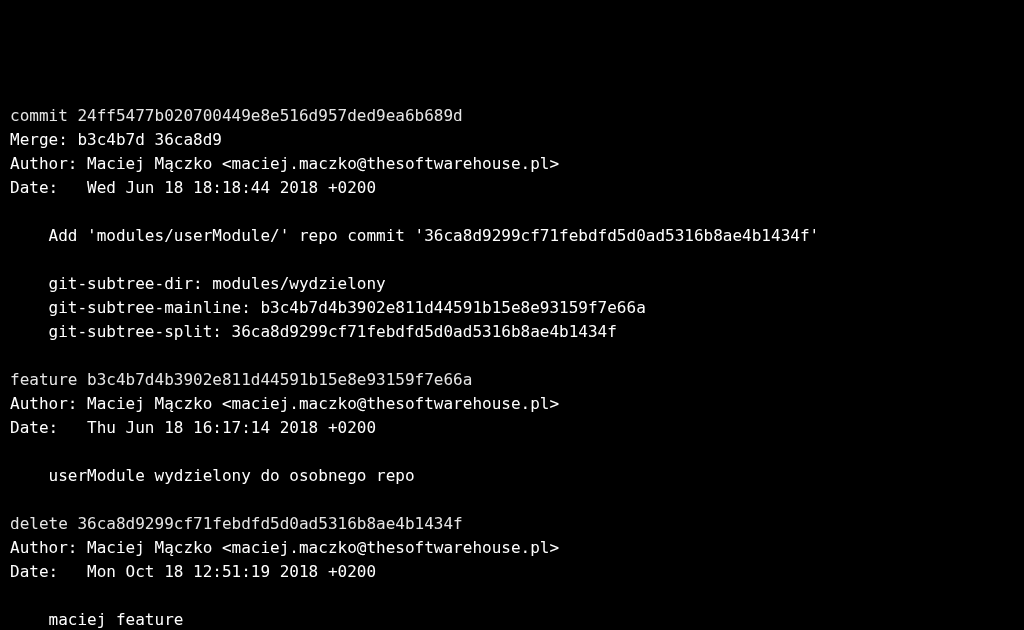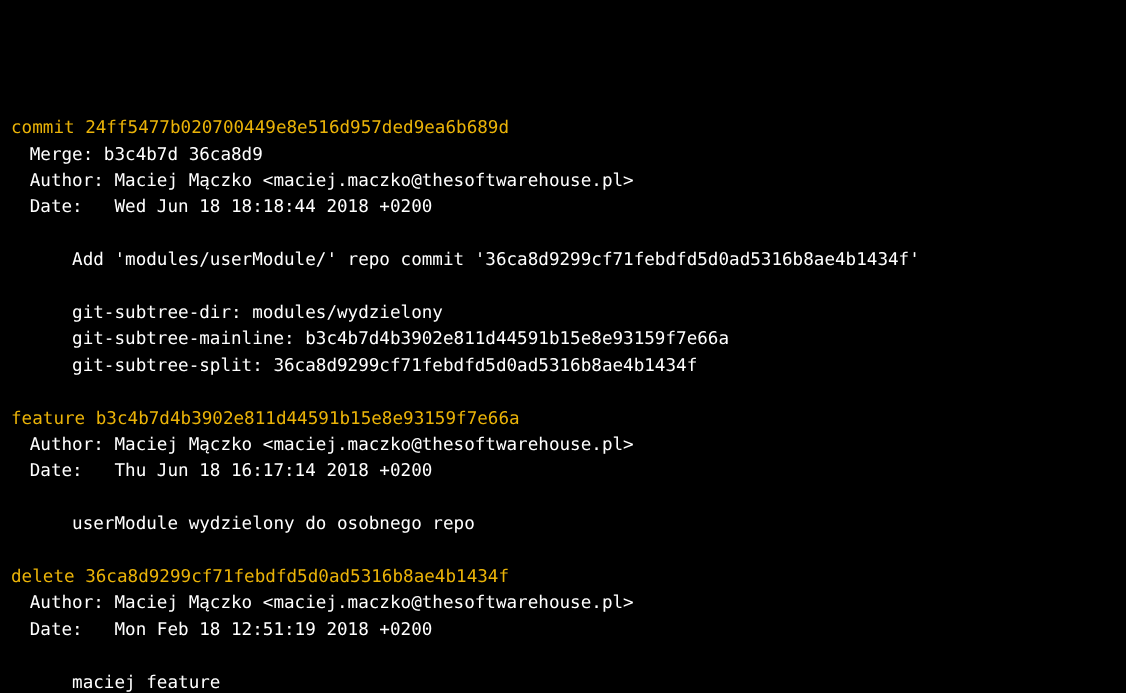--- a/index.html
+++ b/index.html
@@ -13,25 +13,24 @@
       font-family: "Menlo", "Monaco", "Consolas", monospace;
       font-size: 16px;
       line-height: 1.5;
       padding: 8px 10px;
       width: 1024px;
       height: 630px;
       overflow: hidden;
       white-space: pre;
     }
     .commit-line {
-      color: #eab308;
+      color: #e5e5e5;
     }
     .normal {
       color: #ffffff;
-      margin-left: 17px;
     }
   </style>
 </head>
 <body>
 
 
 
 <div><span class="commit-line">commit 24ff5477b020700449e8e516d957ded9ea6b689d</span>
 <span class="normal">Merge: b3c4b7d 36ca8d9</span>
 <span class="normal">Author: Maciej Mączko &lt;maciej.maczko@thesoftwarehouse.pl&gt;</span>
@@ -44,18 +43,18 @@
 <span class="normal">    git-subtree-split: 36ca8d9299cf71febdfd5d0ad5316b8ae4b1434f</span>
 
 <span class="commit-line">feature b3c4b7d4b3902e811d44591b15e8e93159f7e66a</span>
 <span class="normal">Author: Maciej Mączko &lt;maciej.maczko@thesoftwarehouse.pl&gt;</span>
 <span class="normal">Date:   Thu Jun 18 16:17:14 2018 +0200</span>
 
 <span class="normal">    userModule wydzielony do osobnego repo</span>
 
 <span class="commit-line">delete 36ca8d9299cf71febdfd5d0ad5316b8ae4b1434f</span>
 <span class="normal">Author: Maciej Mączko &lt;maciej.maczko@thesoftwarehouse.pl&gt;</span>
-<span class="normal">Date:   Mon Feb 18 12:51:19 2018 +0200</span>
+<span class="normal">Date:   Mon Oct 18 12:51:19 2018 +0200</span>
 
 <span class="normal">    maciej feature</span></div>
 
 
 
 
 </body></html>

